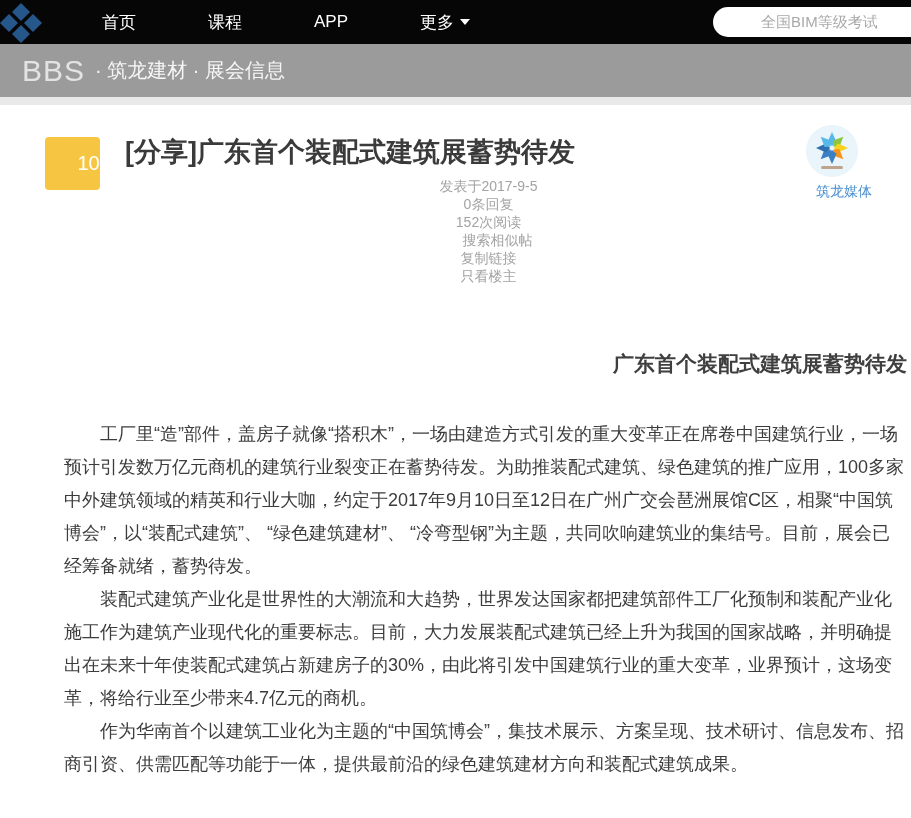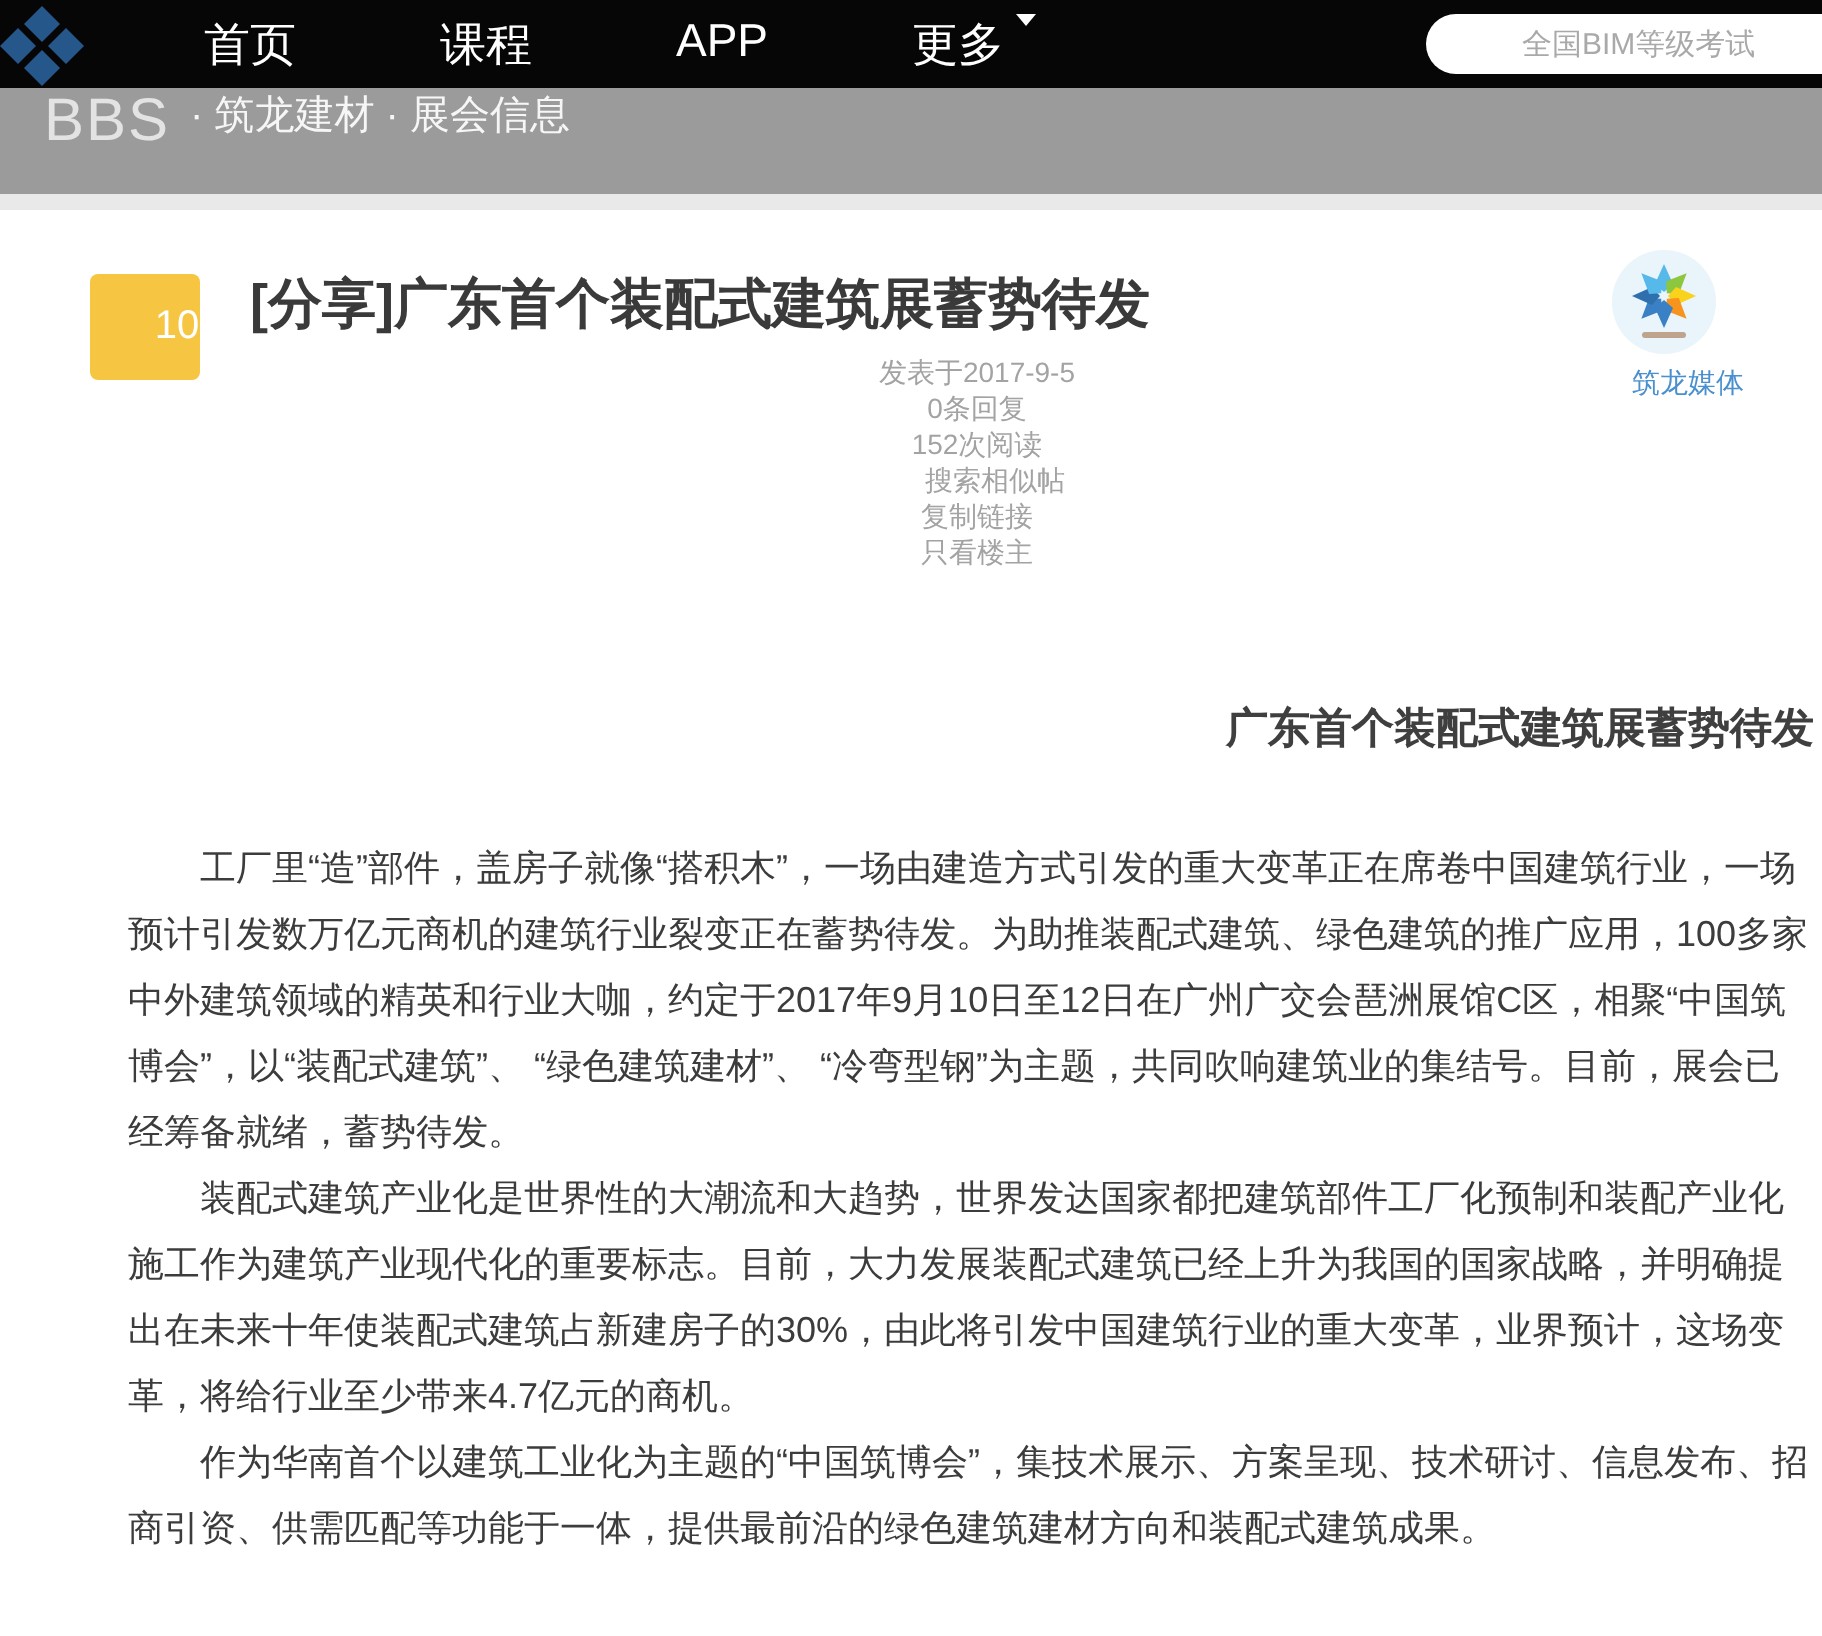--- a/index.html
+++ b/index.html
@@ -11,39 +11,39 @@
   }
 
   
   .topnav {
     height: 44px; background: #060606; position: relative;
     display: flex; align-items: center;
   }
   .logo { margin-left: -6px; flex: none; width: 62px; height: 44px; }
   .nav-menu { display: flex; margin-left: 46px; }
   .nav-item {
-    color: #ffffff; font-size: 23px; margin-right: 72px;
-    cursor: pointer; display: flex; white-space: nowrap;
+    color: #ffffff; font-size: 17px; margin-right: 72px;
+    cursor: pointer; display: flex; align-items: center; white-space: nowrap;
   }
   .caret-down {
     width: 0; height: 0; margin-left: 6px;
     border-left: 5px solid transparent; border-right: 5px solid transparent;
     border-top: 6px solid #ffffff; display: inline-block;
   }
   .nav-search {
     position: absolute; left: 713px; top: 7px; width: 240px; height: 30px;
     background: #ffffff; border-radius: 15px;
     display: flex; align-items: center; padding-left: 48px;
     color: #a9a9a9; font-size: 15px; cursor: pointer; white-space: nowrap;
   }
 
   
   .banner {
     height: 53px; background: #9b9b9b;
-    display: flex; align-items: flex-start; padding-left: 22px;
+    display: flex; align-items: center; padding-left: 22px;
   }
   .banner-site { font-size: 30px; color: rgba(255,255,255,0.72); letter-spacing: 1px; }
   .banner-path { font-size: 20px; color: #f6f6f6; margin-left: 10px; }
   .substrip { height: 8px; background: #e9e9e9; }
 
   
   .post-header { position: relative; margin: 30px 45px 0 45px; }
   .reply-badge {
     position: absolute; left: 0; top: 2px; width: 55px; height: 53px;
     background: #f6c642; border-radius: 4px;

